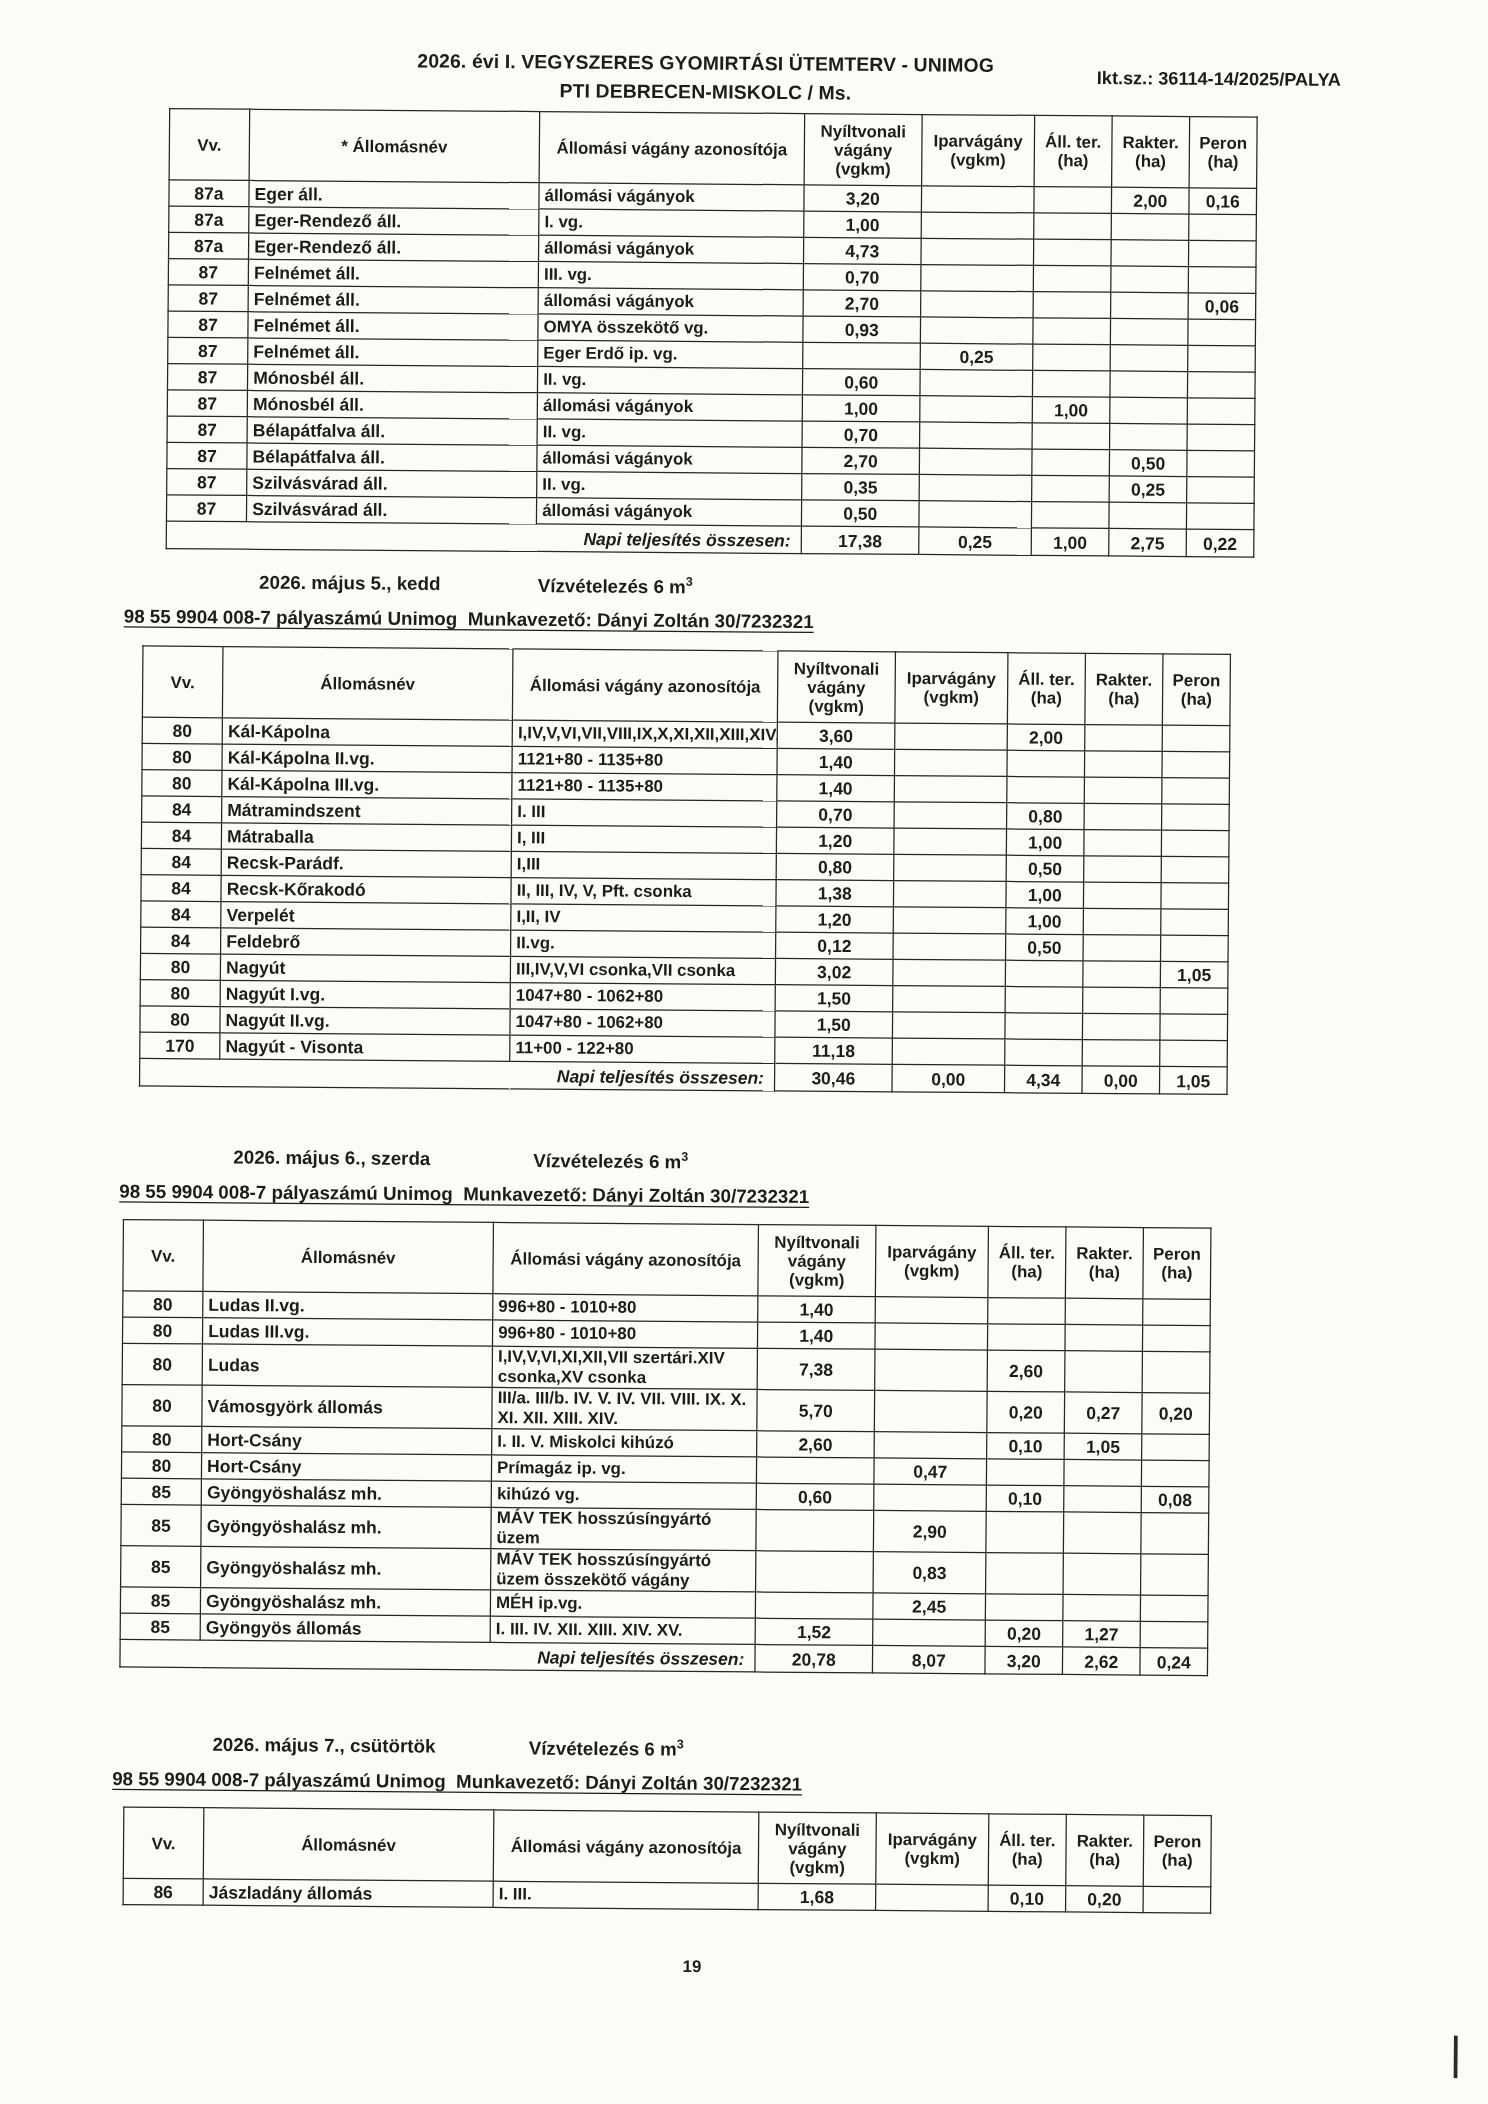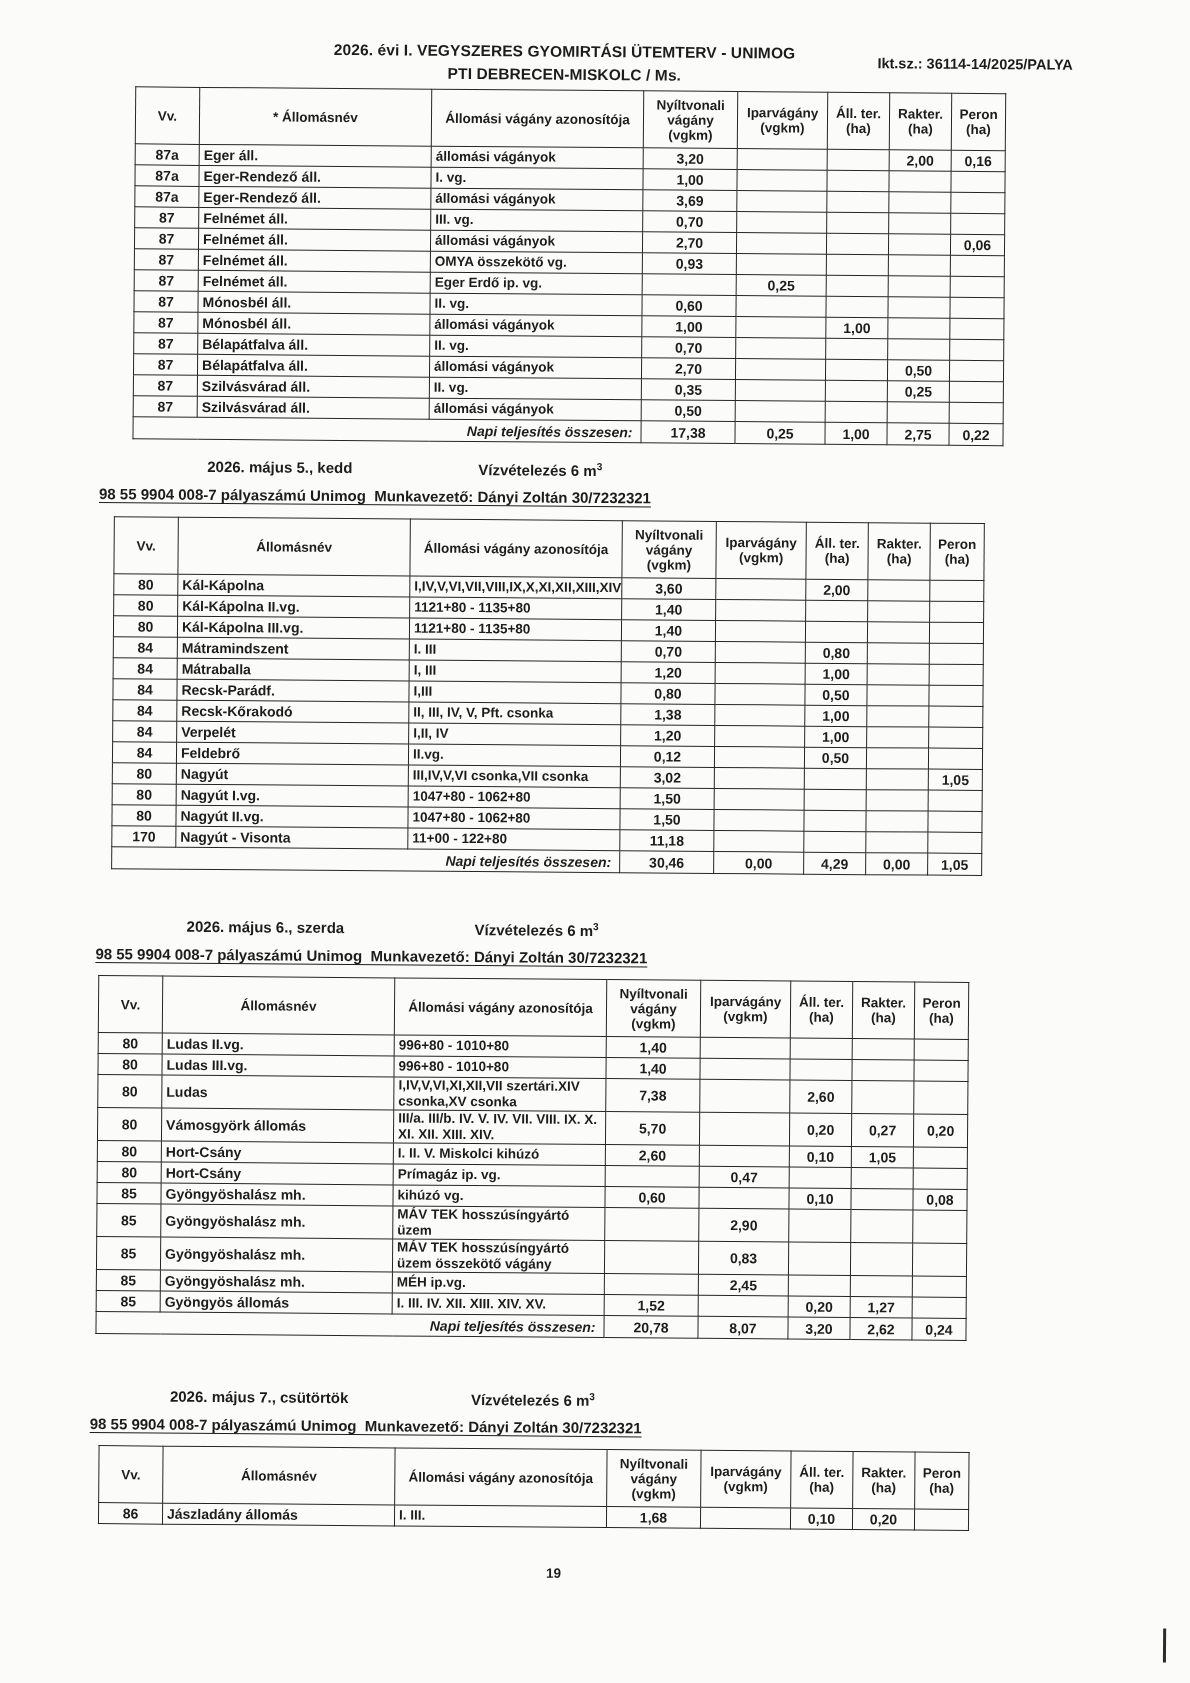--- a/index.html
+++ b/index.html
@@ -25,21 +25,21 @@
     white-space:pre-line;height:52px;padding:2px 2px;line-height:15px;
   }
   tbody td{font-size:14px;font-weight:700;height:20px;padding:0 4px;line-height:16px;vertical-align:middle;}
   td.num{text-align:center;}
   td.c-station,td.c-track{text-align:left;}
   td.c-track{font-size:13.5px;}
   tr.summary td{height:21px;font-size:14px;font-weight:700;}
   td.sum-label{font-style:italic;text-align:right;padding-right:8px;}
   
   .date-line{font-size:15px;font-weight:700;}
-  .water-line{font-size:15px;font-weight:700;margin-left:48px;}
+  .water-line{font-size:15px;font-weight:700;}
   .water-line sup{font-size:10px;}
   .crew-line{font-size:15px;font-weight:700;white-space:pre;text-decoration:underline;text-underline-offset:3px;}
   .page-num{left:0;top:1566px;width:1120px;text-align:center;font-size:13.5px;font-weight:700;}
   .scan-tick{left:1170px;top:1624px;width:3px;height:34px;background:#2b2b2b;}
 </style>
 </head>
 <body>
 
 <div class="scan">
 
@@ -97,21 +97,21 @@
             <td class="num">1,00</td>
             <td class="num"></td>
             <td class="num"></td>
             <td class="num"></td>
             <td class="num"></td>
           </tr>
           <tr>
             <td class="c-vv num">87a</td>
             <td class="c-station">Eger-Rendező áll.</td>
             <td class="c-track">állomási vágányok</td>
-            <td class="num">3,69</td>
+            <td class="num">4,73</td>
             <td class="num"></td>
             <td class="num"></td>
             <td class="num"></td>
             <td class="num"></td>
           </tr>
           <tr>
             <td class="c-vv num">87</td>
             <td class="c-station">Felnémet áll.</td>
             <td class="c-track">III. vg.</td>
             <td class="num">0,70</td>
@@ -385,21 +385,21 @@
             <td class="num">11,18</td>
             <td class="num"></td>
             <td class="num"></td>
             <td class="num"></td>
             <td class="num"></td>
           </tr>
           <tr class="summary">
             <td colspan="3" class="sum-label">Napi teljesítés összesen:</td>
             <td class="num">30,46</td>
             <td class="num">0,00</td>
-            <td class="num">4,29</td>
+            <td class="num">4,34</td>
             <td class="num">0,00</td>
             <td class="num">1,05</td>
           </tr>
         </tbody>
       </table>
     </div>
   <div class="abs date-line" style="left:188px;top:921px;">2026. május 6., szerda</div>
   <div class="abs water-line" style="left:428px;top:921px;">
     <span>Vízvételezés 6 m</span><sup>3</sup>
   </div>

